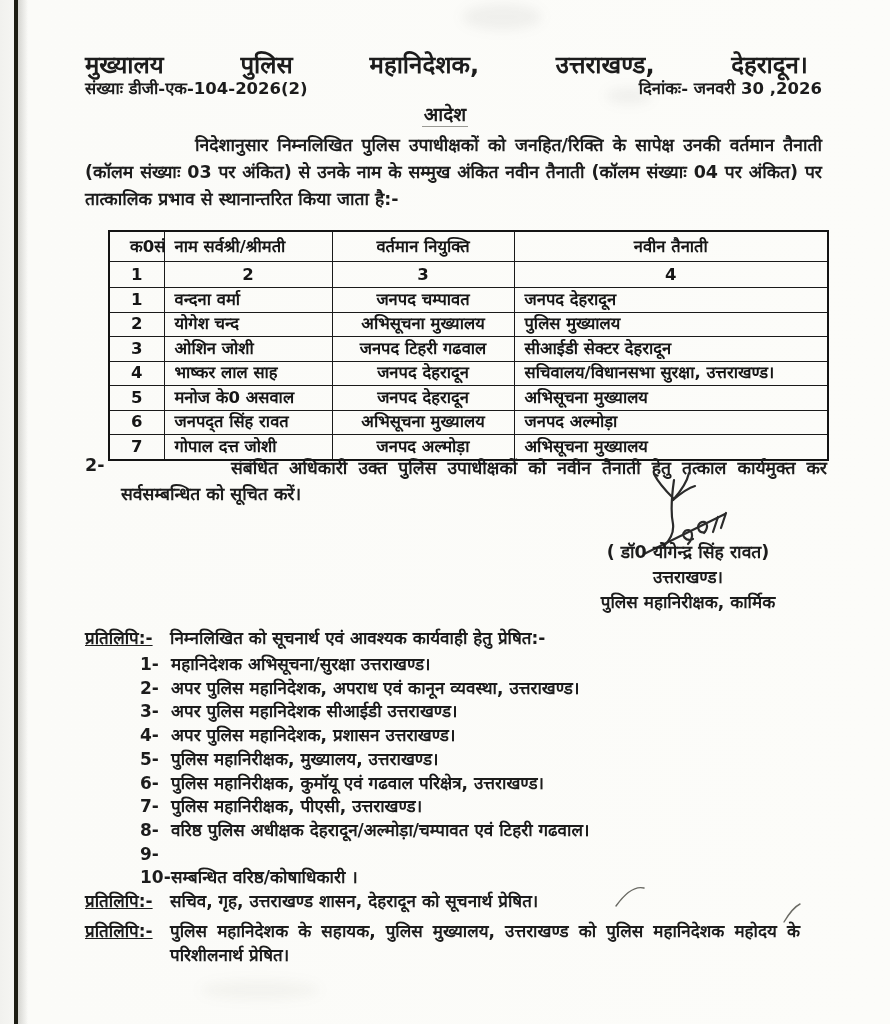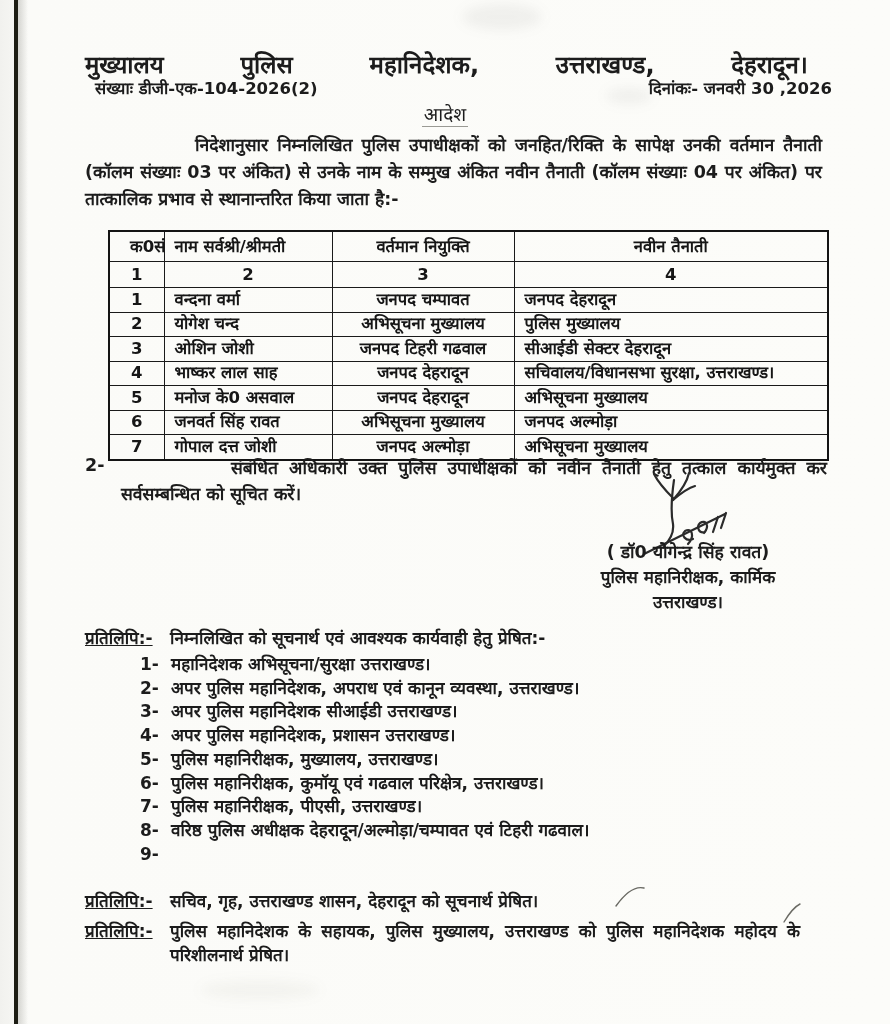--- a/index.html
+++ b/index.html
@@ -27,29 +27,29 @@
   .sm1{left:462px;top:4px;width:80px;height:26px;}
   .sm2{left:606px;top:88px;width:46px;height:16px;}
   .sm3{left:200px;top:980px;width:120px;height:20px;background:rgba(90,90,80,.05);}
 
   .hdr1{
     position:absolute;left:85px;top:47px;width:723px;
     display:flex;justify-content:space-between;
     font-size:24px;font-weight:700;white-space:nowrap;
   }
   .hdr2{
-    position:absolute;left:95px;top:76px;width:737px;
+    position:absolute;left:85px;top:76px;width:737px;
     display:flex;justify-content:space-between;
     font-size:16.5px;font-weight:600;
   }
   .order{
     position:absolute;left:0;top:101px;width:890px;text-align:center;
   }
   .order span{
-    font-size:19px;font-weight:400;
+    font-size:19px;font-weight:700;
     border-bottom:1.5px solid #9a9a94;padding:0 2px 1px 2px;
   }
   .intro{
     position:absolute;left:85px;top:132px;width:737px;
     font-size:17.5px;font-weight:600;line-height:27px;
     text-align:justify;text-indent:110px;
   }
   table.ttable{
     position:absolute;left:108px;top:230px;width:719px;
     border-collapse:collapse;table-layout:fixed;
@@ -174,21 +174,21 @@
         <td class="c-left">सचिवालय/विधानसभा सुरक्षा, उत्तराखण्ड।</td>
       </tr>
       <tr class="drow">
         <td class="c-center">5</td>
         <td class="c-left">मनोज के0 असवाल</td>
         <td class="c-center">जनपद देहरादून</td>
         <td class="c-left">अभिसूचना मुख्यालय</td>
       </tr>
       <tr class="drow">
         <td class="c-center">6</td>
-        <td class="c-left">जनवर्त सिंह रावत</td>
+        <td class="c-left">जनपद्त सिंह रावत</td>
         <td class="c-center">अभिसूचना मुख्यालय</td>
         <td class="c-left">जनपद अल्मोड़ा</td>
       </tr>
       <tr class="drow">
         <td class="c-center">7</td>
         <td class="c-left">गोपाल दत्त जोशी</td>
         <td class="c-center">जनपद अल्मोड़ा</td>
         <td class="c-left">अभिसूचना मुख्यालय</td>
       </tr>
     </tbody>
@@ -208,22 +208,22 @@
       <path d="M16,90 L97,50"></path>
       <path d="M60,80 C67,72 64,63 57,67 C52,71 58,78 65,75"></path>
       <path d="M76,69 C82,62 78,55 72,59 C68,63 71,70 77,68"></path>
       <path d="M90,53 L85,68"></path>
       <path d="M98,49 L93,64"></path>
     </g>
   </svg>
 
   <div class="sigblock">
     <div class="nm">( डॉ0 योगेन्द्र सिंह रावत)</div>
+    <div>उत्तराखण्ड।</div>
     <div>पुलिस महानिरीक्षक, कार्मिक</div>
-    <div>उत्तराखण्ड।</div>
   </div>
 
   <div class="copyrow cr1">
     <span class="clabel">प्रतिलिपि:-</span>
     <span class="ctext">निम्नलिखित को सूचनार्थ एवं आवश्यक कार्यवाही हेतु प्रेषित:-</span>
   </div>
 
   <div class="citems">
     <div class="citem">
       <span class="cnum">1-</span>
@@ -252,20 +252,24 @@
     <div class="citem">
       <span class="cnum">7-</span>
       <span>पुलिस महानिरीक्षक, पीएसी, उत्तराखण्ड।</span>
     </div>
     <div class="citem">
       <span class="cnum">8-</span>
       <span>वरिष्ठ पुलिस अधीक्षक देहरादून/अल्मोड़ा/चम्पावत एवं टिहरी गढवाल।</span>
     </div>
     <div class="citem">
       <span class="cnum">9-</span>
+    </div>
+    <div class="citem">
+      <span class="cnum">10-</span>
+      <span>सम्बन्धित वरिष्ठ/कोषाधिकारी ।</span>
     </div>
   </div>
 
   <div class="copyrow cr2">
     <span class="clabel">प्रतिलिपि:-</span>
     <span class="ctext">सचिव, गृह, उत्तराखण्ड शासन, देहरादून को सूचनार्थ प्रेषित।</span>
   </div>
 
   <div class="copyrow cr3">
     <span class="clabel">प्रतिलिपि:-</span>

